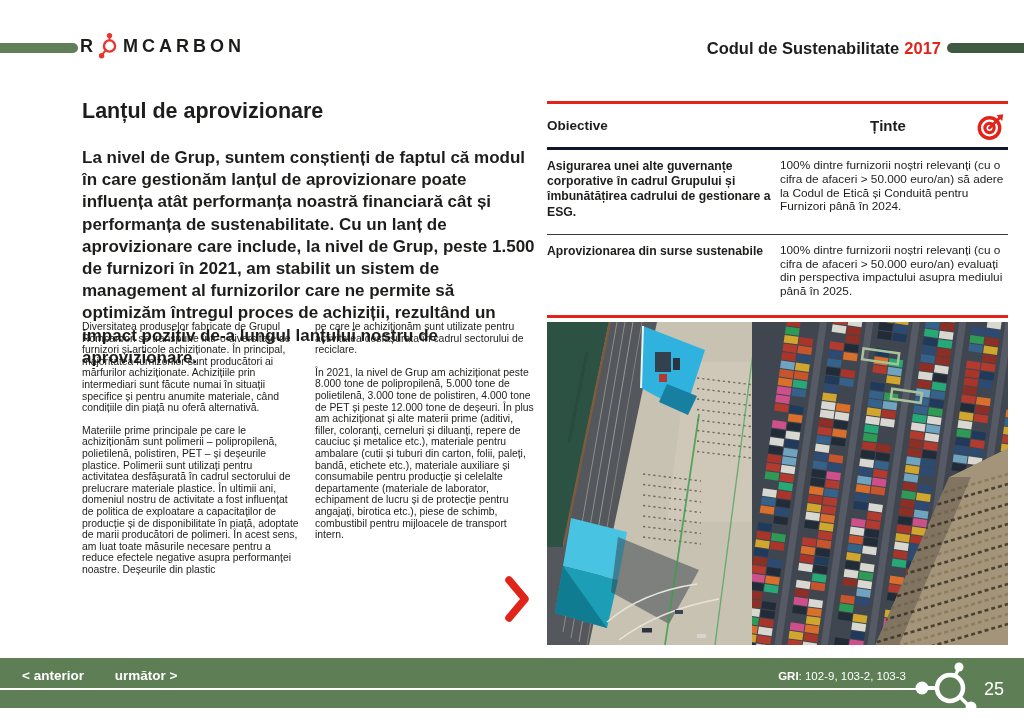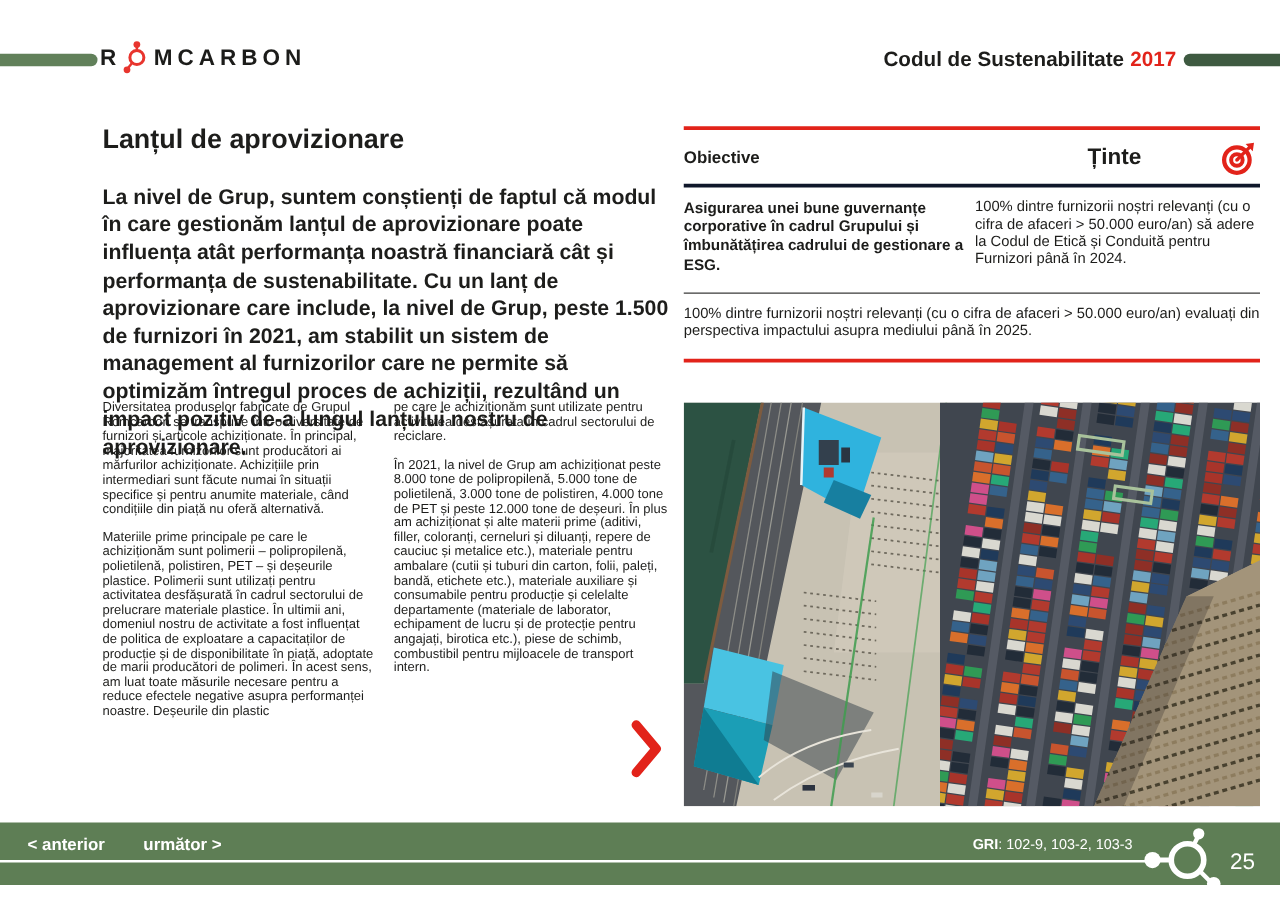--- a/index.html
+++ b/index.html
@@ -17,21 +17,21 @@
   .page-title{position:absolute;left:82px;top:99px;font-size:21.5px;font-weight:bold;}
   .intro{position:absolute;left:82px;top:147px;width:456px;font-size:17px;font-weight:bold;line-height:22.2px;}
   .cols{position:absolute;left:82px;top:321px;width:452px;display:flex;gap:14px;}
   .col{width:219px;font-size:10.4px;line-height:11.6px;}
   .col p{margin:0 0 11px 0;}
   .chevron{position:absolute;left:504px;top:575px;}
   
   .obj-table{position:absolute;left:547px;top:101px;width:461px;border-top:3px solid #e2231a;}
   .obj-header{display:flex;align-items:center;height:43px;border-bottom:3px solid #0f172a;position:relative;}
   .obj-header .h-obj{width:235px;font-size:13.5px;font-weight:bold;}
-  .obj-header .h-tgt{font-size:18px;font-weight:bold;margin-left:88px;text-align:center;}
+  .obj-header .h-tgt{font-size:15px;font-weight:bold;margin-left:88px;text-align:center;}
   .obj-header .tgt-icon{position:absolute;right:2px;top:8px;}
   .obj-row{display:flex;padding:9px 0 10px 0;}
   .obj-row.r1{border-bottom:1.5px solid #3b3b3a;padding-bottom:14px;}
   .obj-row.r2{border-bottom:3px solid #e2231a;padding-bottom:16px;}
   .cell-obj{width:225px;margin-right:8px;font-size:12.2px;font-weight:bold;line-height:15.2px;}
   .cell-tgt{flex:1;font-size:11.8px;line-height:13.8px;}
   
   .photo{position:absolute;left:547px;top:322px;width:461px;height:323px;}
   
   .footer{position:absolute;left:0;top:658px;width:1024px;height:50px;background:#5e7e55;color:#ffffff;}
@@ -88,24 +88,25 @@
       <div class="h-tgt">Ținte</div>
       <svg class="tgt-icon" width="30" height="30" viewBox="0 0 30 30">
         <circle cx="13.5" cy="16" r="10.2" fill="none" stroke="#e2231a" stroke-width="3.4"></circle>
         <circle cx="13.5" cy="16" r="4.6" fill="none" stroke="#e2231a" stroke-width="3.2"></circle>
         <circle cx="13.5" cy="16" r="1.4" fill="#e2231a"></circle>
         <line x1="13.5" y1="16" x2="24" y2="5.5" stroke="#e2231a" stroke-width="2.6"></line>
         <polygon points="20.5,3.2 27.2,2.2 26.2,8.9" fill="#e2231a"></polygon>
       </svg>
     </div>
     <div class="obj-row r1">
-      <div class="cell-obj">Asigurarea unei bune guvernanțe corporative în cadrul Grupului și îmbunătățirea cadrului de gestionare a ESG.</div>
+      <div class="cell-obj">Asigurarea unei alte guvernanțe corporative în cadrul Grupului și îmbunătățirea cadrului de gestionare a ESG.</div>
       <div class="cell-tgt">100% dintre furnizorii noștri relevanți (cu o cifra de afaceri &gt; 50.000 euro/an) să adere la Codul de Etică și Conduită pentru Furnizori până în 2024.</div>
     </div>
     <div class="obj-row r2">
+      <div class="cell-obj">Aprovizionarea din surse sustenabile</div>
       <div class="cell-tgt">100% dintre furnizorii noștri relevanți (cu o cifra de afaceri &gt; 50.000 euro/an) evaluați din perspectiva impactului asupra mediului până în 2025.</div>
     </div>
   </div>
 
   <div class="photo">
     <svg width="461" height="323" viewBox="0 0 461 323" preserveAspectRatio="none">
       <defs>
         <clipPath id="yardClip">
             <rect x="205" y="0" width="256" height="323"></rect>
           </clipPath>

